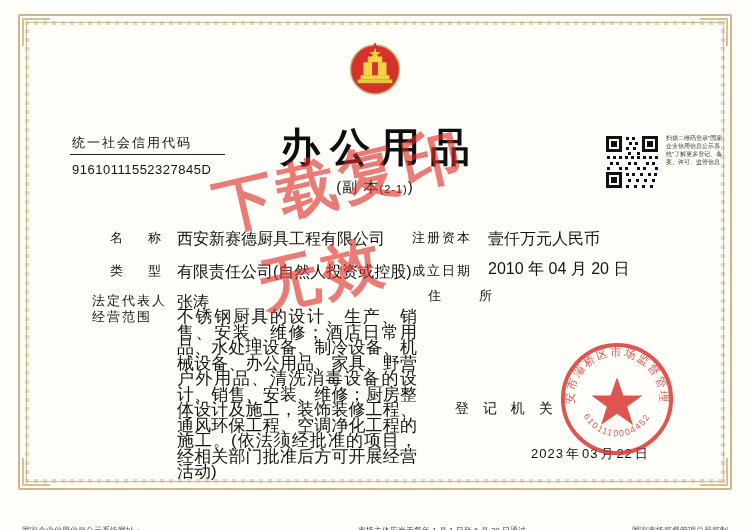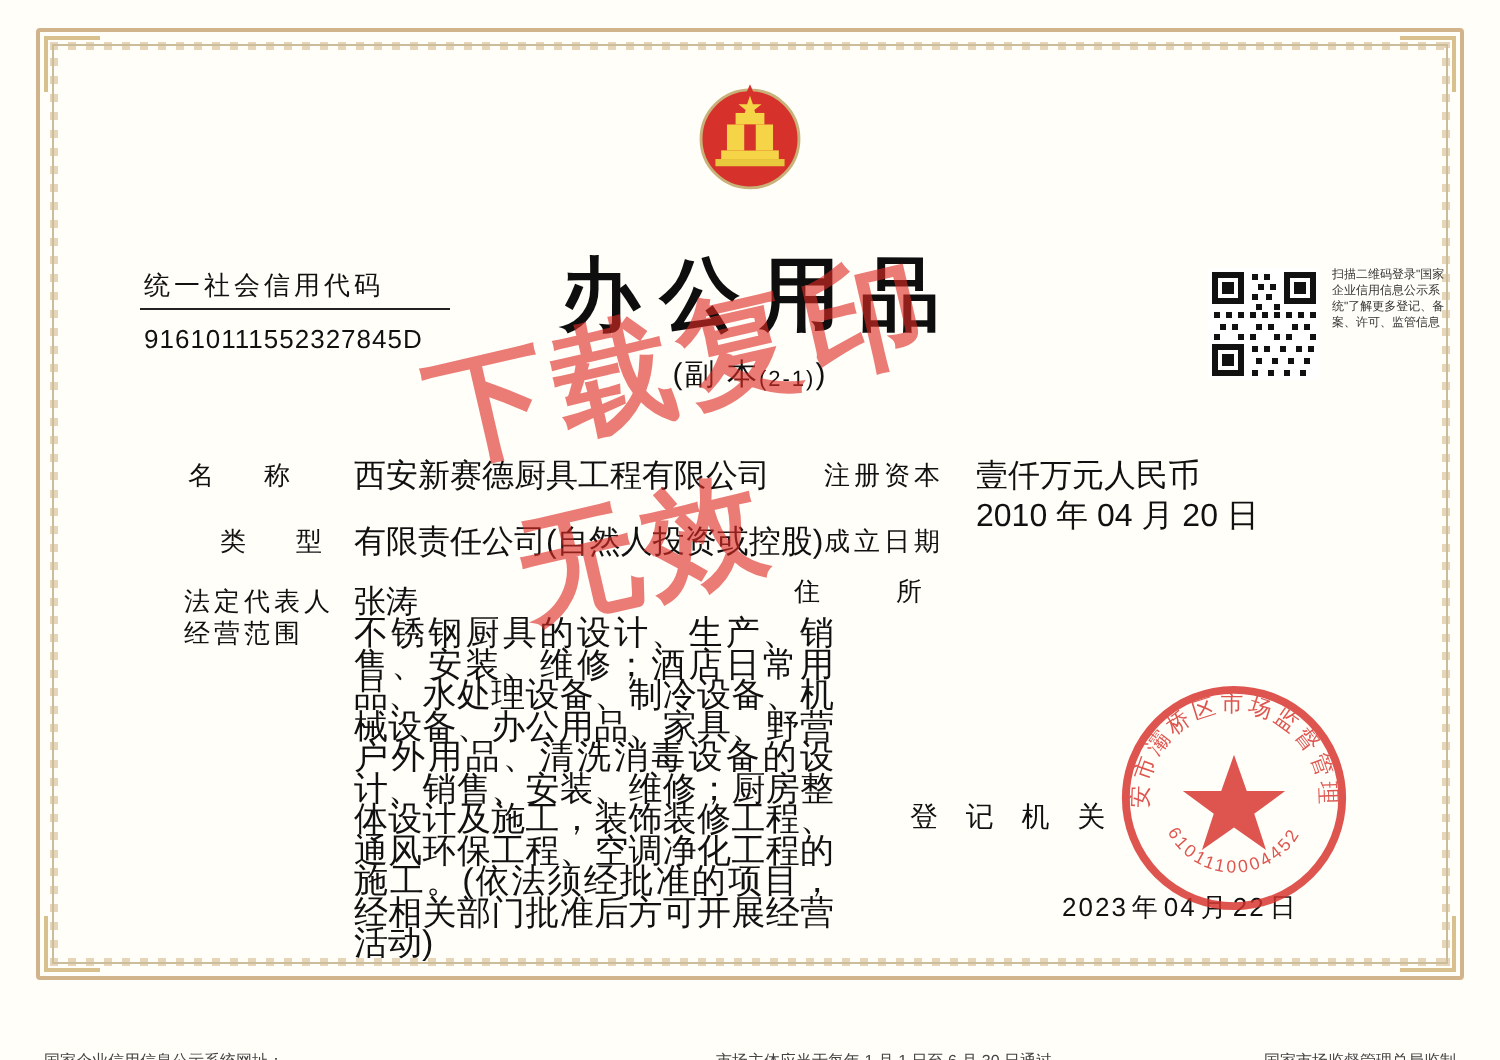--- a/index.html
+++ b/index.html
@@ -237,44 +237,44 @@
           <rect x="48" y="45" width="3" height="3"></rect>
         <rect x="22" y="51" width="3" height="3"></rect>
           <rect x="30" y="51" width="3" height="3"></rect>
           <rect x="38" y="51" width="3" height="3"></rect>
           <rect x="46" y="51" width="3" height="3"></rect>
       </g>
     </svg>
   </div>
   <div class="qr-note">扫描二维码登录"国家企业信用信息公示系统"了解更多登记、备案、许可、监管信息</div>
 
-  <div class="field-label" style="left:94px;top:229px;text-align:right;">名　称</div>
+  <div class="field-label" style="left:110px;top:229px;text-align:right;">名　称</div>
   <div class="field-value" style="left:177px;top:230px;">西安新赛德厨具工程有限公司</div>
 
   <div class="field-label" style="left:110px;top:262px;">类　型</div>
   <div class="field-value" style="left:177px;top:263px;">有限责任公司(自然人投资或控股)</div>
 
   <div class="field-label tight" style="left:92px;top:292px;">法定代表人</div>
   <div class="field-value" style="left:177px;top:293px;">张涛</div>
 
   <div class="field-label tight" style="left:92px;top:308px;">经营范围</div>
   <div class="scope-value">不锈钢厨具的设计、生产、销售、安装、维修；酒店日常用品、水处理设备、制冷设备、机械设备、办公用品、家具、野营户外用品、清洗消毒设备的设计、销售、安装、维修；厨房整体设计及施工，装饰装修工程、通风环保工程、空调净化工程的施工。(依法须经批准的项目，经相关部门批准后方可开展经营活动)</div>
 
   <div class="field-label tight" style="left:412px;top:229px;">注册资本</div>
   <div class="field-value" style="left:488px;top:230px;">壹仟万元人民币</div>
 
   <div class="field-label tight" style="left:412px;top:262px;">成立日期</div>
-  <div class="field-value" style="left:488px;top:250px;">2010 年 04 月 20 日</div>
-
-  <div class="field-label" style="left:397px;top:287px;letter-spacing:4px;">住　　所</div>
+  <div class="field-value" style="left:488px;top:260px;">2010 年 04 月 20 日</div>
+
+  <div class="field-label" style="left:428px;top:287px;letter-spacing:4px;">住　　所</div>
 
   <div class="registry">登 记 机 关</div>
 
   <div class="date-row">
-    <span>2023</span><span>年</span><span>04</span><span>月</span><span>22</span><span>日</span>
+    <span>2023</span><span>年</span><span>03</span><span>月</span><span>22</span><span>日</span>
   </div>
 
   <div class="seal">
     <svg viewBox="0 0 120 120" width="118" height="118">
       <defs>
         <path id="sealArcTop" d="M 16 60 A 44 44 0 0 1 104 60"></path>
         <path id="sealArcBottom" d="M 22 60 A 38 38 0 0 0 98 60"></path>
       </defs>
       <g opacity="0.82">
         <circle cx="60" cy="60" r="55" fill="none" stroke="#d7312b" stroke-width="4"></circle>

